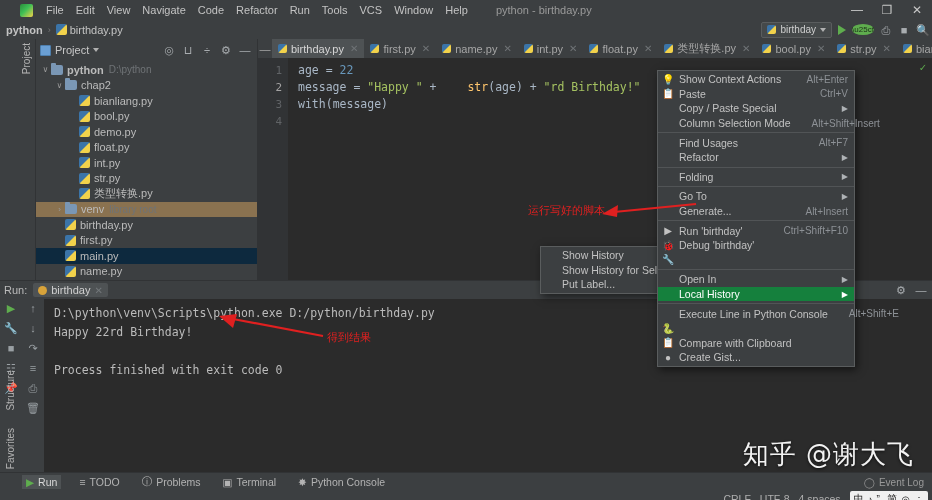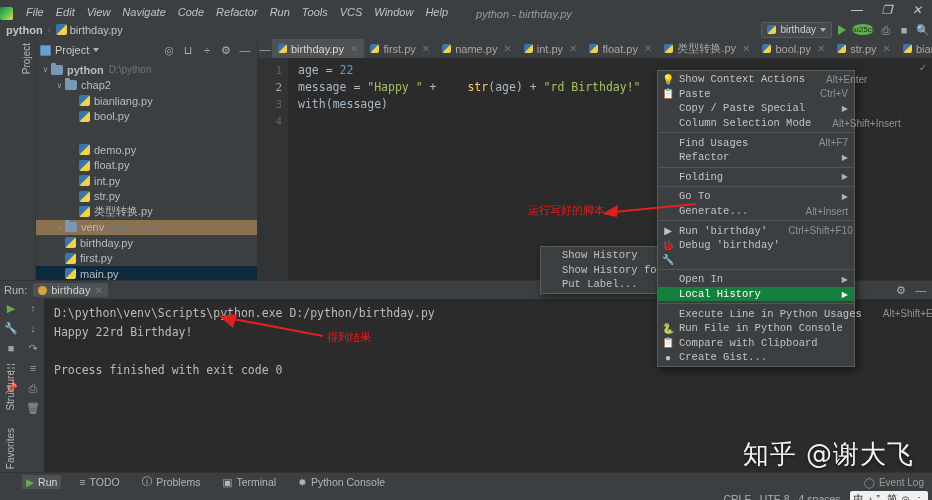--- a/index.html
+++ b/index.html
@@ -13,24 +13,23 @@
     position: relative;
     width: 932px; height: 500px;
     background: #3c3f41;
     color: #bbbbbb;
     font-size: 11px;
   }
 
   
   .titlebar {
     height: 20px; background: #3c3f41;
-    display: flex; align-items: flex-end;
-    padding-left: 0;
+    display: flex; align-items: center;
+    padding-left: 20px;
     position: relative;
-    font-style: italic;
   }
   .app-logo {
     width: 13px; height: 13px; margin-right: 7px;
     background: linear-gradient(135deg,#2a8c3c 0%,#3fbf55 45%,#f2d24b 100%);
     border-radius: 2px; flex: none;
   }
   .menu-item {
     padding: 2px 6px; font-size: 11px; color: #c3c3c3;
     white-space: nowrap;
   }
@@ -242,21 +241,21 @@
   .ctxmenu {
     position: absolute; background: #3c3f41; border: 1px solid #5a5d5e;
     box-shadow: 2px 3px 8px rgba(0,0,0,.55); z-index: 60; padding: 1px 0;
   }
   .mi {
     height: 14.6px; display: flex; align-items: center; padding: 0 6px 0 4px;
     font-size: 10.5px; color: #c2c2c2; white-space: nowrap; gap: 5px;
   }
   .mi.sel { background: #15803d; color: #ffffff; }
   .mi-ic { width: 12px; flex: none; text-align: center; font-size: 10px; }
-  .mi-lbl { flex: 1; font-family: Liberation Mono, monospace; }
+  .mi-lbl { flex: 1; }
   .mi-key { color: #8d9196; font-size: 10px; margin-left: 16px; }
   .mi-arrow { color: #aeb2b5; font-size: 8px; margin-left: 10px; }
   .mi.sel .mi-arrow { color: #fff; }
   .msep { height: 1px; background: #515456; margin: 2px 0; }
 
   
   .annot {
     position: absolute; color: #e02020; font-size: 11px; z-index: 70;
     white-space: nowrap; font-family: "DejaVu Sans", sans-serif;
   }
@@ -351,21 +350,21 @@
           <div class="trow" style="padding-left: 32px;">
             <span class="arrow"></span>
             <span class="file-ico"></span>
             <span>bianliang.py</span>
           </div>
           <div class="trow" style="padding-left: 32px;">
             <span class="arrow"></span>
             <span class="file-ico"></span>
             <span>bool.py</span>
           </div>
-          <div class="trow" style="padding-left: 32px; margin-top: 18px;">
+          <div class="trow" style="padding-left: 32px;">
             <span class="arrow"></span>
             <span class="file-ico"></span>
             <span>demo.py</span>
           </div>
           <div class="trow" style="padding-left: 32px;">
             <span class="arrow"></span>
             <span class="file-ico"></span>
             <span>float.py</span>
           </div>
           <div class="trow" style="padding-left: 32px;">
@@ -656,26 +655,25 @@
         <span class="mi-arrow">▶</span>
       </div>
       <div class="mi sel">
         <span class="mi-ic"></span>
         <span class="mi-lbl">Local History</span>
         <span class="mi-arrow">▶</span>
       </div>
       <div class="msep"></div>
       <div class="mi">
         <span class="mi-ic"></span>
-        <span class="mi-lbl">Execute Line in Python Usages</span>
+        <span class="mi-lbl">Execute Line in Python Console</span>
         <span class="mi-key">Alt+Shift+E</span>
       </div>
       <div class="mi">
         <span class="mi-ic">🐍</span>
-        <span class="mi-lbl">Run File in Python Console</span>
       </div>
       <div class="mi">
         <span class="mi-ic">📋</span>
         <span class="mi-lbl">Compare with Clipboard</span>
       </div>
       <div class="mi">
         <span class="mi-ic">●</span>
         <span class="mi-lbl">Create Gist...</span>
       </div>
     </div>

